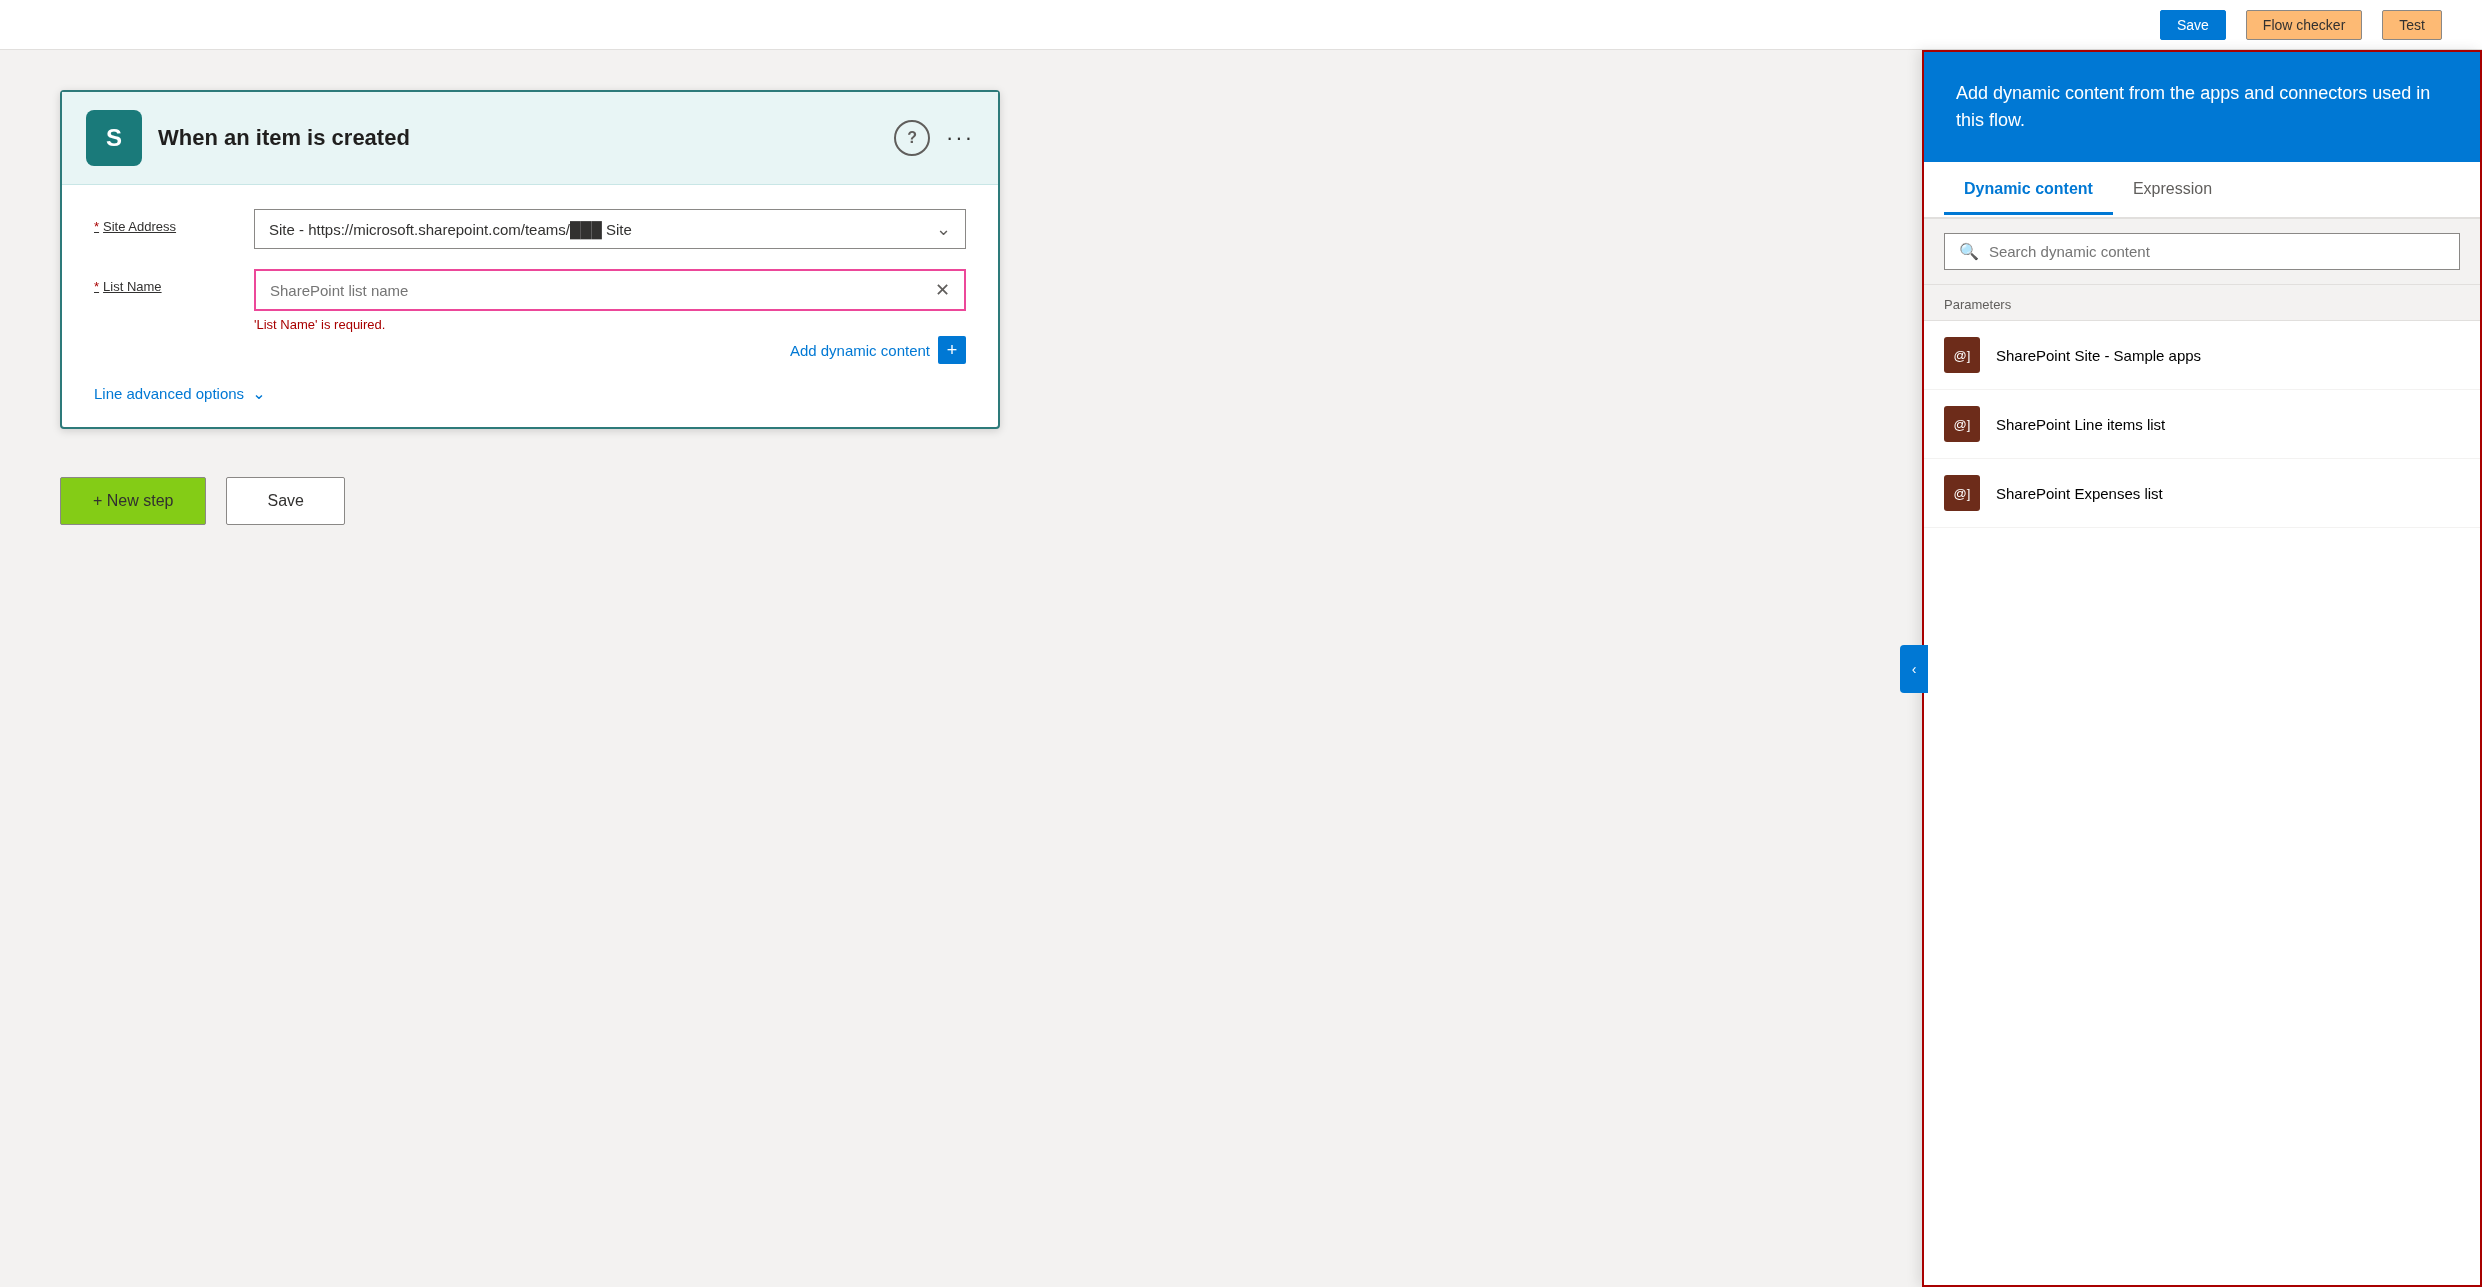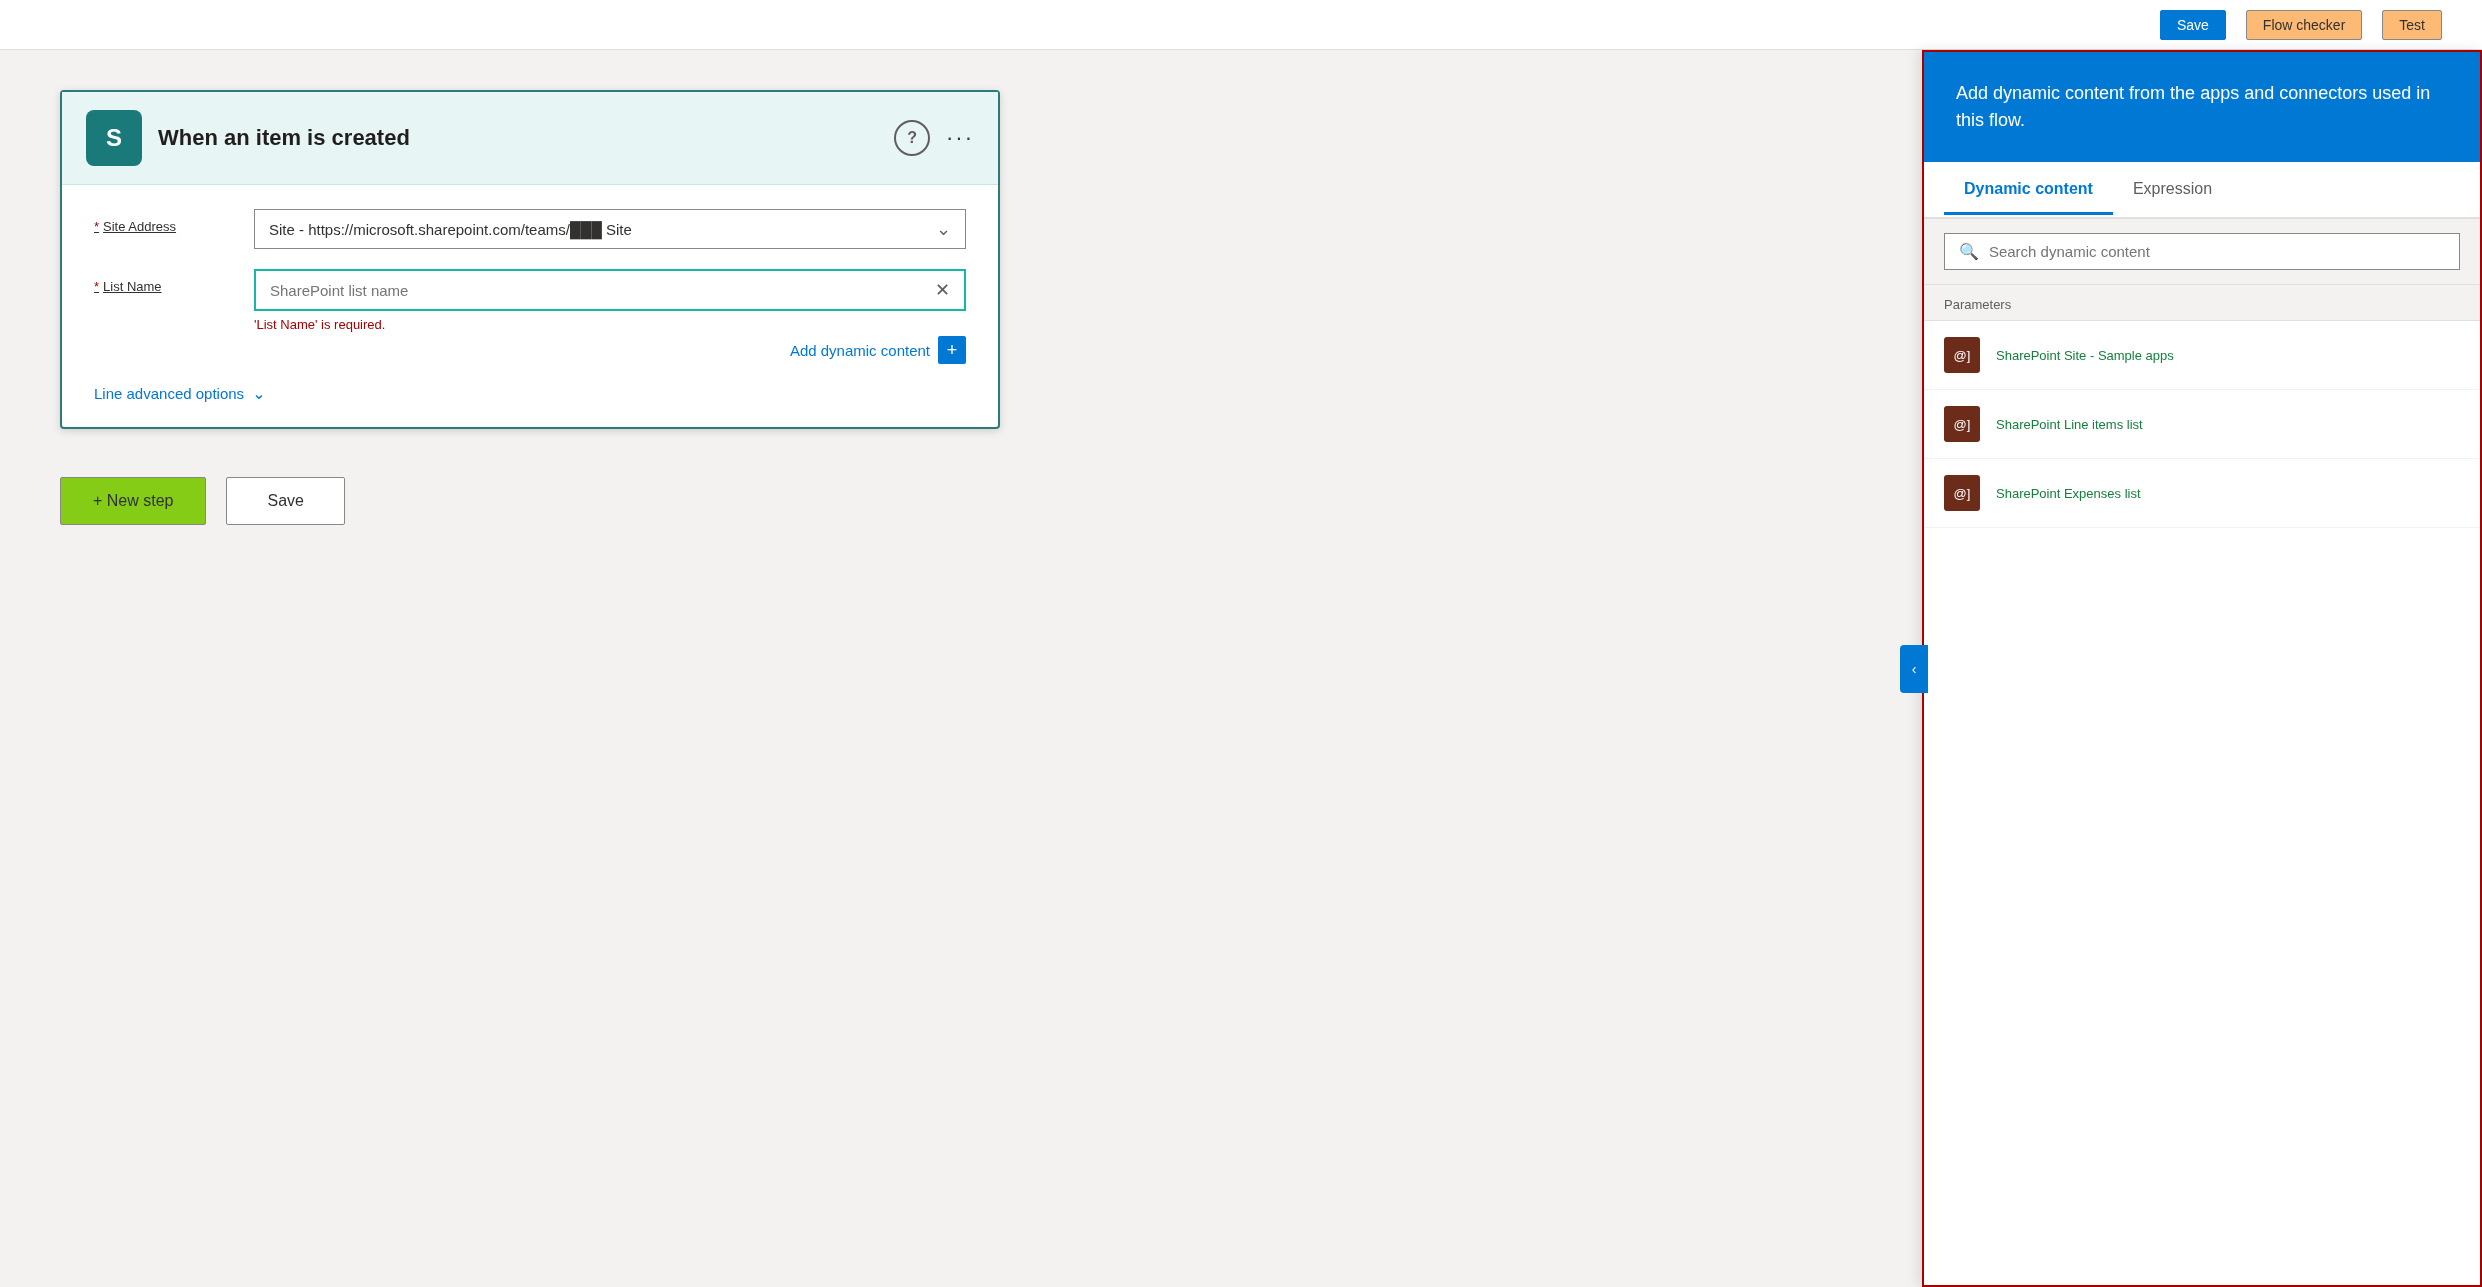--- a/index.html
+++ b/index.html
@@ -178,21 +178,21 @@
       width: 100%;
       justify-content: space-between;
     }
 
     .dropdown-chevron {
       font-size: 18px;
       color: #605e5c;
     }
 
     .text-input-wrapper {
-      border: 2px solid #14b8a6;
+      border: 2px solid #ec4899;
       background: #fff;
       display: flex;
       align-items: center;
       padding: 8px 14px;
       width: 100%;
     }
 
     .text-input {
       flex: 1;
       border: none;
@@ -415,22 +415,22 @@
       border-radius: 3px;
       display: flex;
       align-items: center;
       justify-content: center;
       color: #fff;
       font-size: 13px;
       flex-shrink: 0;
     }
 
     .param-label {
-      font-size: 13px;
-      color: #15803d;
+      font-size: 15px;
+      color: #000000;
     }
   </style>
 </head>
 <body>
 
 <div class="top-bar">
   <button class="top-bar-btn primary">
     <span>Save</span>
   </button>
   <button class="top-bar-btn">

